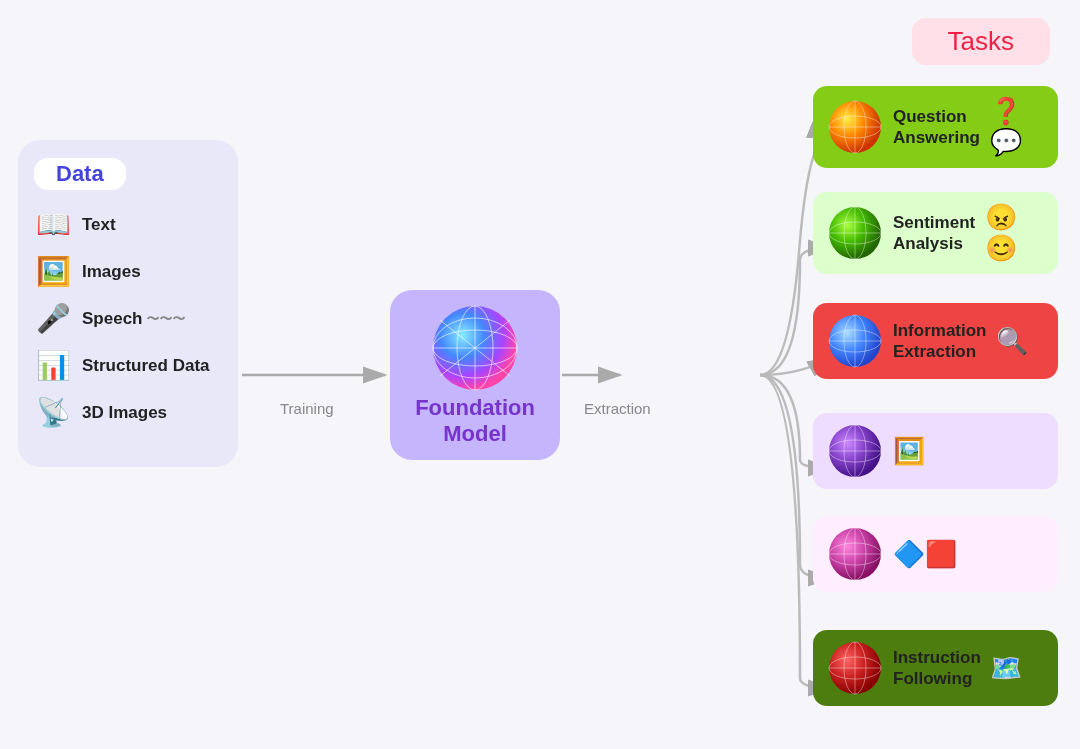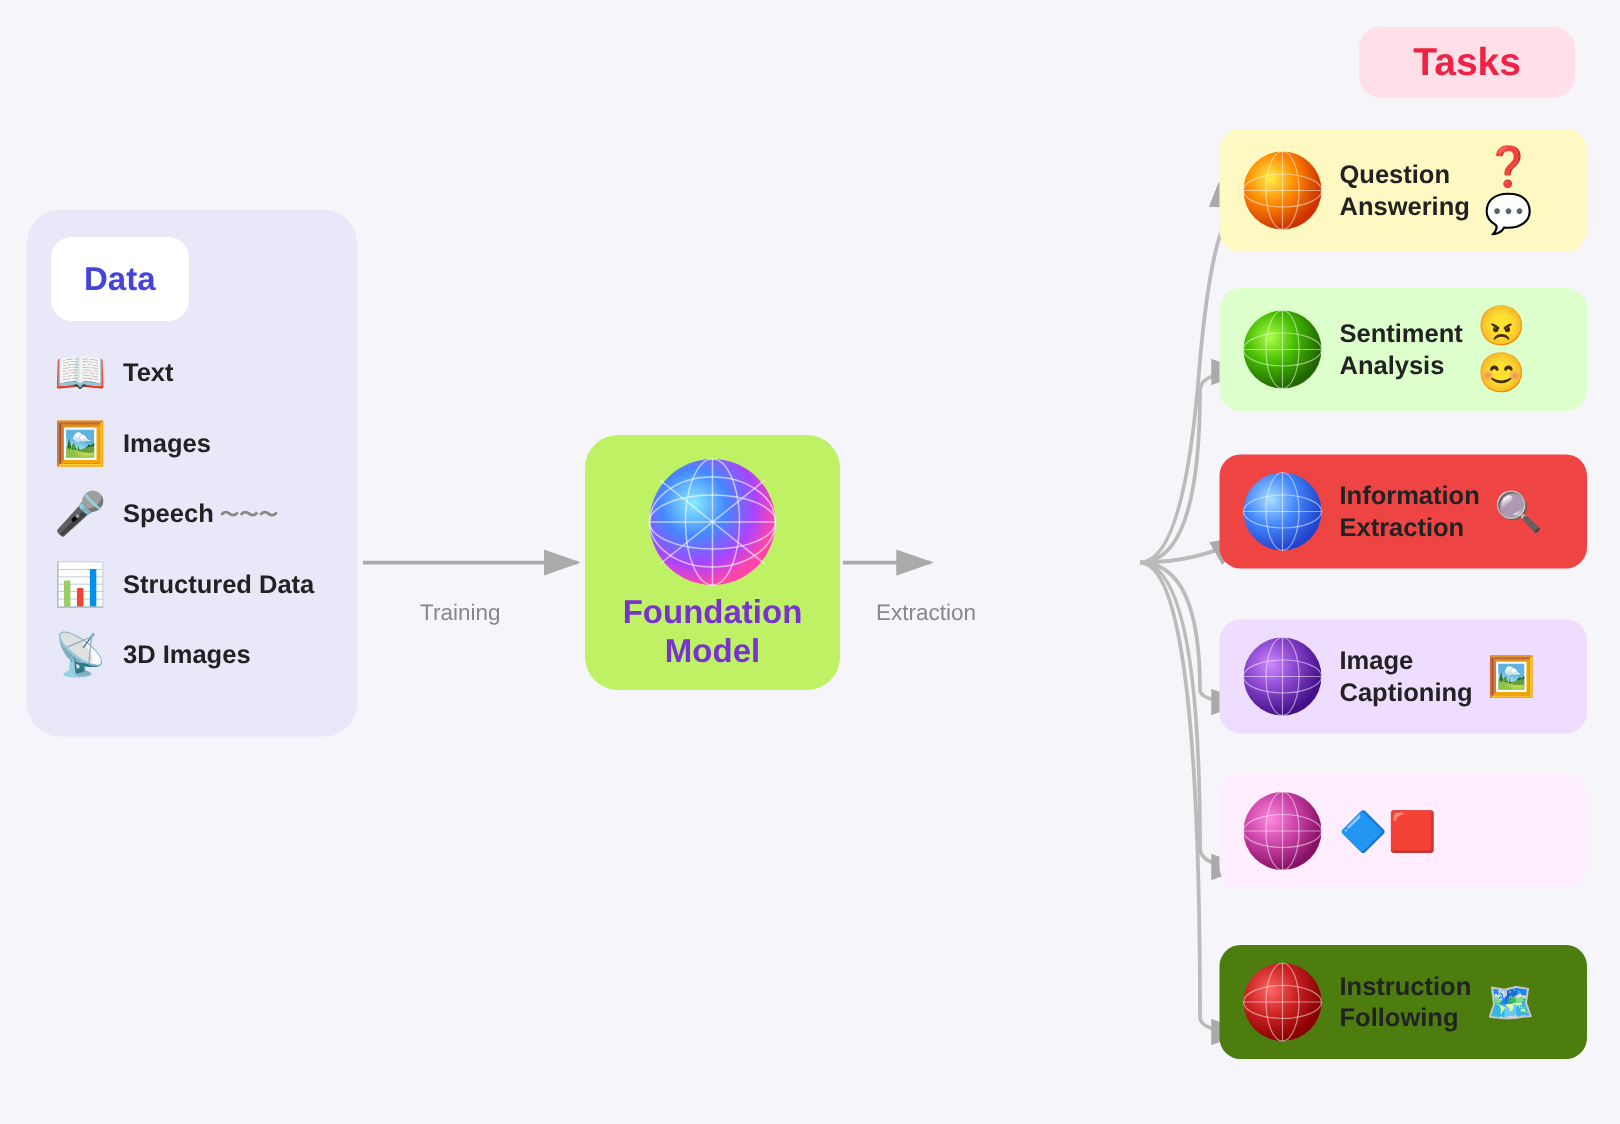--- a/index.html
+++ b/index.html
@@ -18,21 +18,21 @@
       left: 18px;
       top: 140px;
       width: 220px;
       background: #e8e8f8;
       border-radius: 22px;
       padding: 18px 16px 24px 16px;
     }
     .data-title-box {
       background: white;
       border-radius: 14px;
-      padding: 15px 22px;
+      padding: 3px 22px;
       display: inline-block;
       margin-bottom: 18px;
     }
     .data-title-box span {
       color: #4444dd;
       font-size: 22px;
       font-weight: 700;
     }
     .data-item {
       display: flex;
@@ -49,21 +49,21 @@
       text-align: center;
     }
 
     
     .foundation-box {
       position: absolute;
       left: 390px;
       top: 290px;
       width: 170px;
       height: 170px;
-      background: #bef264;
+      background: #c4b5fd;
       border-radius: 22px;
       display: flex;
       flex-direction: column;
       align-items: center;
       justify-content: center;
       gap: 2px;
     }
     .foundation-title {
       color: #7733cc;
       font-size: 22px;
@@ -81,21 +81,21 @@
       position: absolute;
       right: 30px;
       top: 18px;
       background: #ffe0e8;
       border-radius: 14px;
       padding: 8px 36px;
     }
     .tasks-title-box span {
       color: #ee2244;
       font-size: 26px;
-      font-weight: 700;
+      font-weight: 400;
     }
 
     
     .task-card {
       position: absolute;
       right: 22px;
       border-radius: 14px;
       display: flex;
       align-items: center;
       padding: 10px 14px;
@@ -237,21 +237,21 @@
 </div>
 
 <div class="label-adaptation">
   <span>Extraction</span>
 </div>
 
 <div class="tasks-title-box">
   <span>Tasks</span>
 </div>
 
-<div class="task-card" style="top: 86px; background: #fef9c3;">
+<div class="task-card" style="top: 86px; background: #84cc16;">
   <svg class="mini-sphere" viewBox="0 0 56 56">
     <defs>
         <radialGradient id="qaG" cx="35%" cy="35%" r="65%">
           <stop offset="0%" stop-color="#ffee44"></stop>
           <stop offset="50%" stop-color="#ff8800"></stop>
           <stop offset="100%" stop-color="#cc3300"></stop>
         </radialGradient>
       </defs>
     <circle cx="28" cy="28" r="26" fill="url(#qaG)"></circle>
     <g stroke="rgba(255,255,255,0.5)" stroke-width="0.8" fill="none">
@@ -317,21 +317,20 @@
         </radialGradient>
       </defs>
     <circle cx="28" cy="28" r="26" fill="url(#icG)"></circle>
     <g stroke="rgba(255,255,255,0.5)" stroke-width="0.8" fill="none">
       <ellipse cx="28" cy="28" rx="26" ry="11"></ellipse>
         <ellipse cx="28" cy="28" rx="11" ry="26"></ellipse>
       <line x1="2" y1="28" x2="54" y2="28"></line>
         <line x1="28" y1="2" x2="28" y2="54"></line>
     </g>
   </svg>
-  <div class="task-text">Image<br>Captioning</div>
   <span style="font-size:26px">🖼️</span>
 </div>
 
 <div class="task-card" style="top: 516px; background: #ffeeff;">
   <svg class="mini-sphere" viewBox="0 0 56 56">
     <defs>
         <radialGradient id="orG" cx="35%" cy="35%" r="65%">
           <stop offset="0%" stop-color="#ff88dd"></stop>
           <stop offset="50%" stop-color="#cc44aa"></stop>
           <stop offset="100%" stop-color="#881166"></stop>

